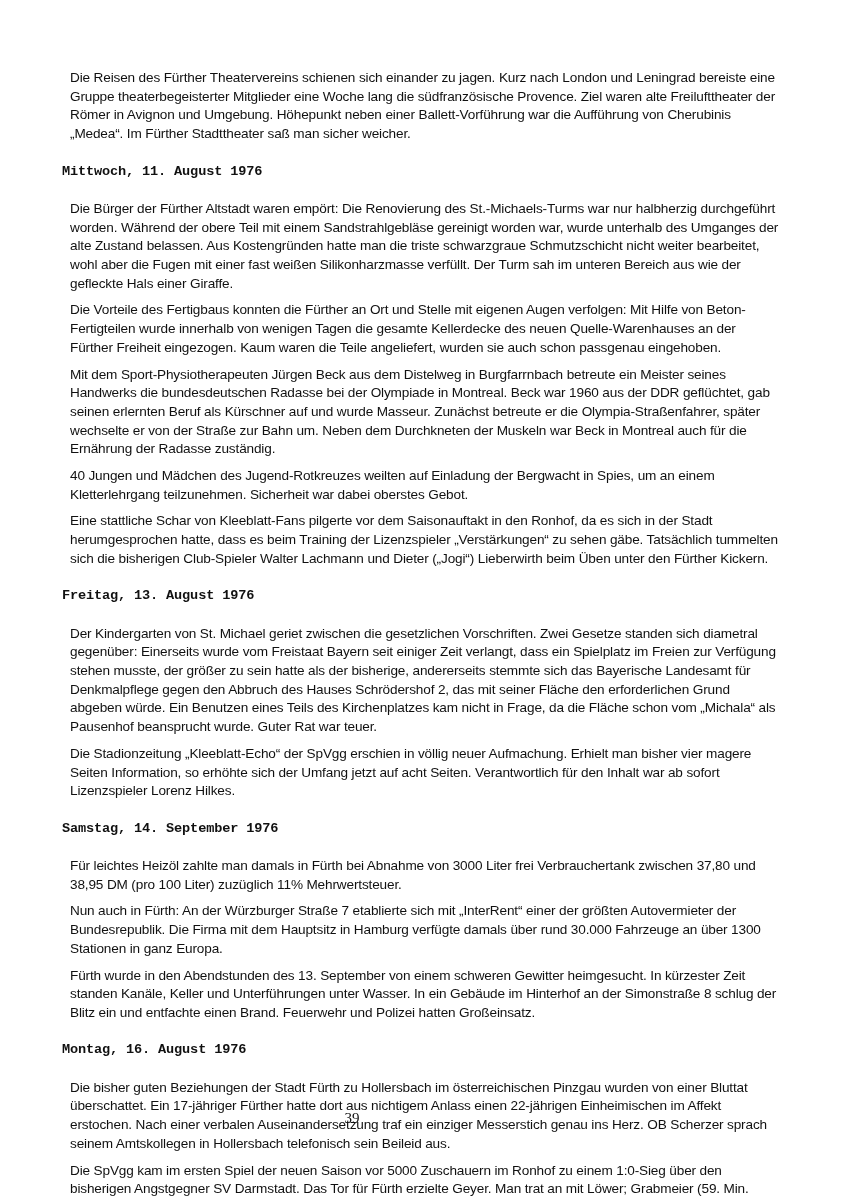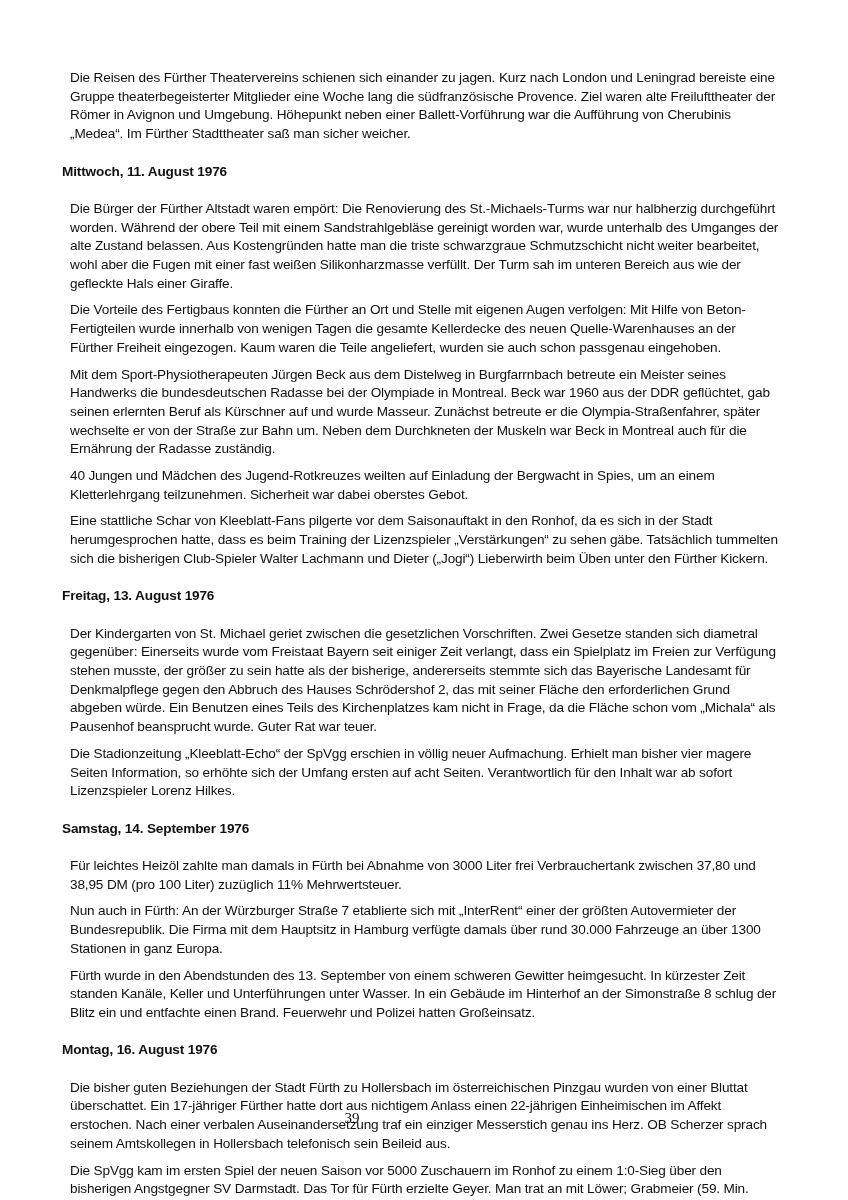--- a/index.html
+++ b/index.html
@@ -12,20 +12,21 @@
     font-family: "Liberation Sans", "DejaVu Sans", sans-serif;
     font-size: 13.6px;
     line-height: 18.7px;
     color: #111111;
     letter-spacing: -0.15px;
   }
   .para { margin: 8px; }
   .day-heading {
     font-weight: bold;
     margin: 18.7px 0 18.7px 0;
+    font-family: Liberation Mono, monospace;
   }
   .section-body p { margin: 8px; }
   .page-number {
     position: absolute;
     left: 0;
     width: 704px;
     top: 1110px;
     text-align: center;
     font-family: "Liberation Serif", "DejaVu Serif", serif;
     font-size: 15px;
@@ -53,21 +54,21 @@
       <p>Mit dem Sport-Physiotherapeuten Jürgen Beck aus dem Distelweg in Burgfarrnbach betreute ein Meister seines Handwerks die bundesdeutschen Radasse bei der Olympiade in Montreal. Beck war 1960 aus der DDR geflüchtet, gab seinen erlernten Beruf als Kürschner auf und wurde Masseur. Zunächst betreute er die Olympia-Straßenfahrer, später wechselte er von der Straße zur Bahn um. Neben dem Durchkneten der Muskeln war Beck in Montreal auch für die Ernährung der Radasse zuständig.</p>
       <p>40 Jungen und Mädchen des Jugend-Rotkreuzes weilten auf Einladung der Bergwacht in Spies, um an einem Kletterlehrgang teilzunehmen. Sicherheit war dabei oberstes Gebot.</p>
       <p>Eine stattliche Schar von Kleeblatt-Fans pilgerte vor dem Saisonauftakt in den Ronhof, da es sich in der Stadt herumgesprochen hatte, dass es beim Training der Lizenzspieler „Verstärkungen“ zu sehen gäbe. Tatsächlich tummelten sich die bisherigen Club-Spieler Walter Lachmann und Dieter („Jogi“) Lieberwirth beim Üben unter den Fürther Kickern.</p>
     </div>
   </div>
 
   <div>
     <div class="day-heading">Freitag, 13. August 1976</div>
     <div class="section-body">
       <p>Der Kindergarten von St. Michael geriet zwischen die gesetzlichen Vorschriften. Zwei Gesetze standen sich diametral gegenüber: Einerseits wurde vom Freistaat Bayern seit einiger Zeit verlangt, dass ein Spielplatz im Freien zur Verfügung stehen musste, der größer zu sein hatte als der bisherige, andererseits stemmte sich das Bayerische Landesamt für Denkmalpflege gegen den Abbruch des Hauses Schrödershof 2, das mit seiner Fläche den erforderlichen Grund abgeben würde. Ein Benutzen eines Teils des Kirchenplatzes kam nicht in Frage, da die Fläche schon vom „Michala“ als Pausenhof beansprucht wurde. Guter Rat war teuer.</p>
-      <p>Die Stadionzeitung „Kleeblatt-Echo“ der SpVgg erschien in völlig neuer Aufmachung. Erhielt man bisher vier magere Seiten Information, so erhöhte sich der Umfang ersten auf acht Seiten. Verantwortlich für den Inhalt war ab sofort Lizenzspieler Lorenz Hilkes.</p>
+      <p>Die Stadionzeitung „Kleeblatt-Echo“ der SpVgg erschien in völlig neuer Aufmachung. Erhielt man bisher vier magere Seiten Information, so erhöhte sich der Umfang jetzt auf acht Seiten. Verantwortlich für den Inhalt war ab sofort Lizenzspieler Lorenz Hilkes.</p>
     </div>
   </div>
 
   <div>
     <div class="day-heading">Samstag, 14. September 1976</div>
     <div class="section-body">
       <p>Für leichtes Heizöl zahlte man damals in Fürth bei Abnahme von 3000 Liter frei Verbrauchertank zwischen 37,80 und 38,95 DM (pro 100 Liter) zuzüglich 11% Mehrwertsteuer.</p>
       <p>Nun auch in Fürth: An der Würzburger Straße 7 etablierte sich mit „InterRent“ einer der größten Autovermieter der Bundesrepublik. Die Firma mit dem Hauptsitz in Hamburg verfügte damals über rund 30.000 Fahrzeuge an über 1300 Stationen in ganz Europa.</p>
       <p>Fürth wurde in den Abendstunden des 13. September von einem schweren Gewitter heimgesucht. In kürzester Zeit standen Kanäle, Keller und Unterführungen unter Wasser. In ein Gebäude im Hinterhof an der Simonstraße 8 schlug der Blitz ein und entfachte einen Brand. Feuerwehr und Polizei hatten Großeinsatz.</p>
     </div>

